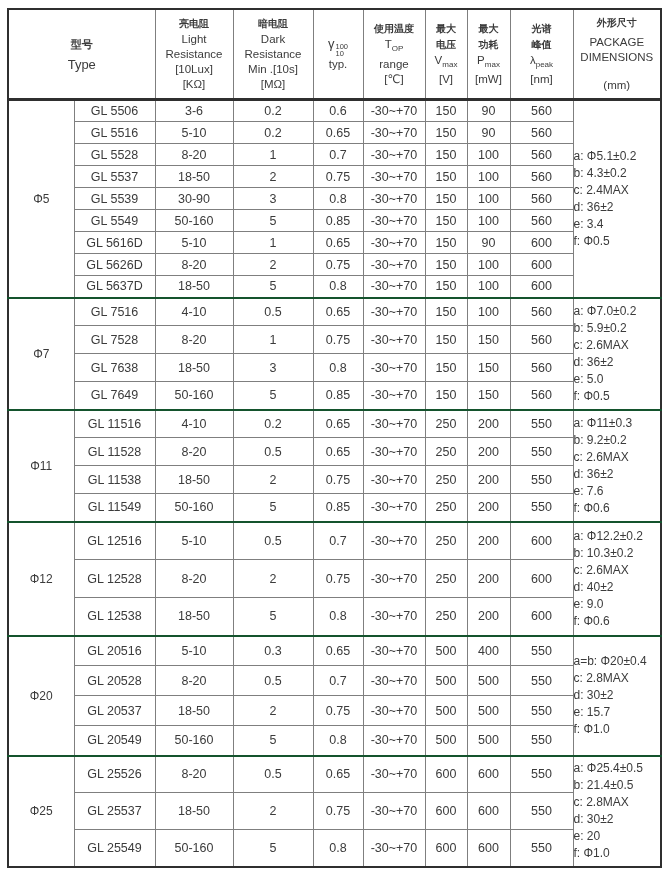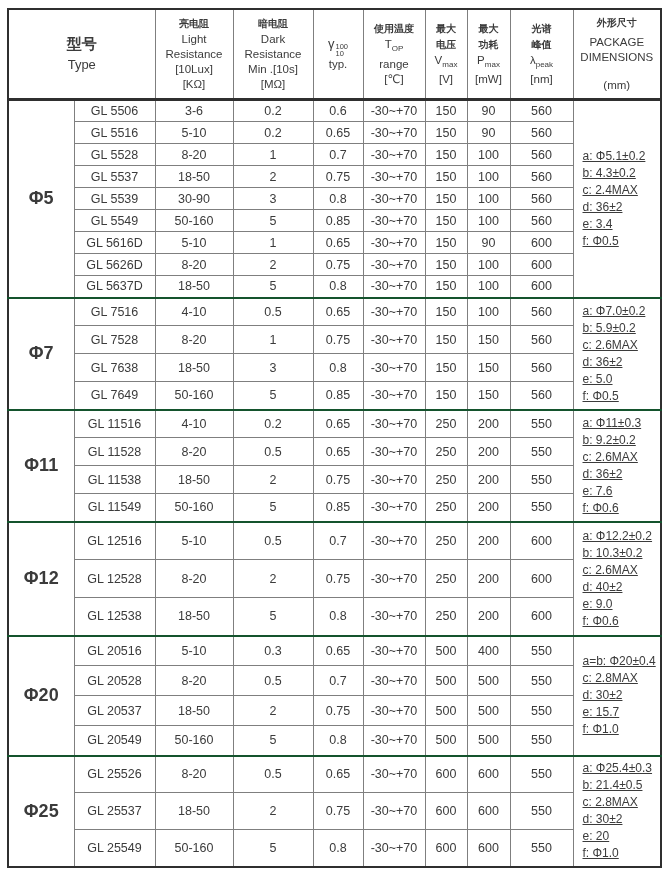--- a/index.html
+++ b/index.html
@@ -19,33 +19,33 @@
     border: 1px solid #7f7f7f;
     padding: 0;
     text-align: center;
     vertical-align: middle;
     overflow: hidden;
   }
   .spec thead th { height: 88px; border-bottom: 3px solid #2f2f2f; font-weight: normal; }
   tr.section-start td { border-top: 2px solid #14532d; }
   .zh { font-size: 10px; font-weight: bold; line-height: 16px; }
   .en { font-size: 11.5px; line-height: 15px; }
-  .type-zh { margin-bottom: 5px; font-size: 15px; }
+  .type-zh { margin-bottom: 5px; font-size: 11px; }
   .type-en { font-size: 13px; }
   sub { font-size: 8px; }
   .gamma-line { font-size: 13px; line-height: 16px; }
   .stack {
     display: inline-flex; flex-direction: column;
     font-size: 7.5px; line-height: 7px; text-align: left;
     vertical-align: -1px; margin-left: 1px;
   }
   .spec td { font-size: 12.5px; color: #3b3b3b; }
-  td.type-group-cell { font-size: 18px; font-weight: bold; }
+  td.type-group-cell { font-size: 12px; }
   td.dims-cell {
-    text-align: left; padding-left: 9px; font-size: 12px; text-decoration: underline;
+    text-align: left; font-size: 12px;
   }
   td.dims-cell div { line-height: 17px; white-space: nowrap; }
   tr.sec0 { height: 22px; }
   tr.sec1 { height: 28px; }
   tr.sec2 { height: 28px; }
   tr.sec3 { height: 38px; }
   tr.sec4 { height: 30px; }
   tr.sec5 { height: 37px; }
 </style>
 </head>
@@ -413,21 +413,21 @@
           <td rowspan="3" class="type-group-cell">Φ25</td>
           <td>GL 25526</td>
           <td>8-20</td>
           <td>0.5</td>
           <td>0.65</td>
           <td>-30~+70</td>
           <td>600</td>
           <td>600</td>
           <td>550</td>
           <td rowspan="3" class="dims-cell">
-            <div>a:  Φ25.4±0.3</div>
+            <div>a:  Φ25.4±0.5</div>
             <div>b:  21.4±0.5</div>
             <div>c:  2.8MAX</div>
             <div>d:  30±2</div>
             <div>e:  20</div>
             <div>f:  Φ1.0</div>
           </td>
         </tr>
         <tr class="sec5">
           <td>GL 25537</td>
           <td>18-50</td>

